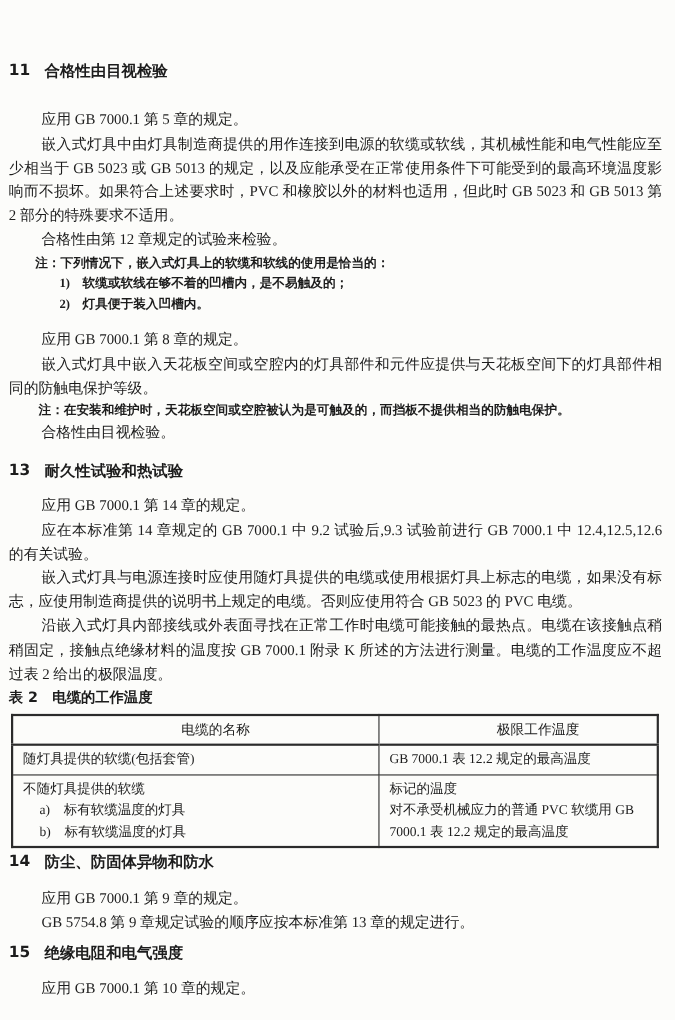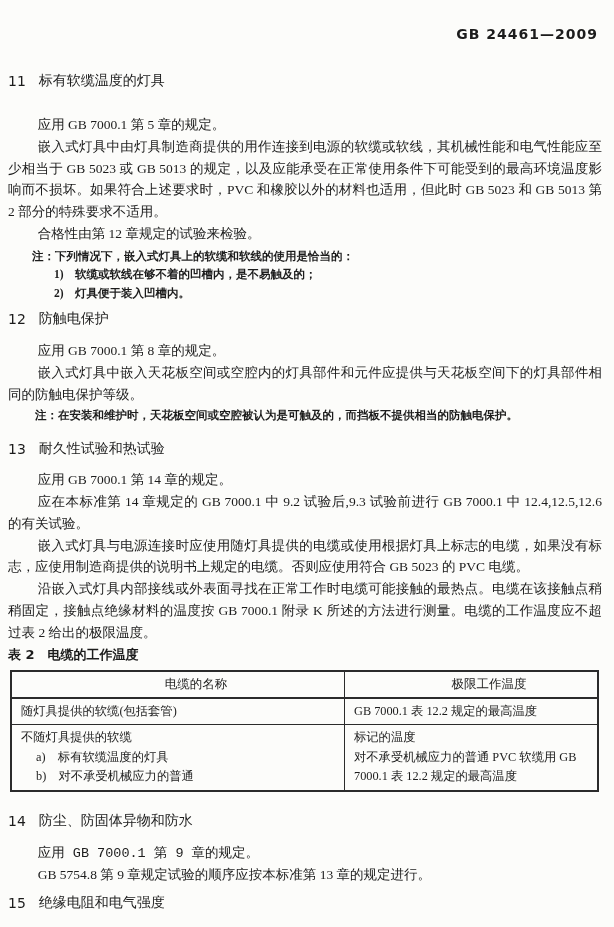--- a/index.html
+++ b/index.html
@@ -14,29 +14,29 @@
     position:relative;
   }
   .doc-header {
     text-align:right;
     font-family:"DejaVu Sans","Liberation Sans",sans-serif;
     font-weight:bold; font-size:14px; letter-spacing:1px;
     padding-right:4px;
   }
   .sec {
     font-family:"DejaVu Sans","Liberation Sans",sans-serif;
-    font-weight:normal; font-size:14px;
-    margin:0; display:flex; gap:13px; align-items:center;
+    font-weight:bold; font-size:14px;
+    margin:0; display:flex; gap:13px; align-items:flex-start;
   }
   .p { font-size:13.5px; line-height:21.8px; margin:0; text-align:justify; text-indent:2.2em; }
   .note { font-size:11.5px; line-height:18.5px; margin:0 0 0 27px; font-weight:bold; }
   .note-item { font-size:11.5px; line-height:18.5px; margin:0 0 0 46px; font-weight:bold; }
   .mt2{margin-top:2px;margin-left:24px;} .mt6{margin-top:16px;}
   .mt8{margin-top:8px;} .mt11{margin-top:11px;} .mt12{margin-top:12px;}
-  .mt13{margin-top:13px;font-family:Liberation Mono, monospace;} .mt14{margin-top:24px;} .mt20{margin-top:20px;} .mt30{margin-top:30px;}
+  .mt13{margin-top:13px;} .mt14{margin-top:24px;} .mt20{margin-top:4px;} .mt30{margin-top:30px;}
   .tbl-caption {
     text-align:left;
     font-family:"DejaVu Sans","Liberation Sans",sans-serif;
     font-weight:bold; font-size:13px; margin-top:2px;
   }
   table.cable {
     border-collapse:collapse; table-layout:fixed;
     width:589px; margin:6px 0 0 2px;
     font-size:12.3px;
     border:2px solid #2b2b2b;
@@ -52,42 +52,36 @@
   td.r1 { height:19px; }
   .cell-line {}
   .cell-sub { padding-left:15px; }
   .col1 { width:294px; }
 </style>
 </head>
 <body>
 
 <div class="page">
 
-  <div class="doc-header">
-    <span>GB 24461—2009</span>
-  </div>
 
   <h3 class="sec mt30">
     <span>11</span>
-    <span>标有软缆温度的灯具</span>
+    <span>合格性由目视检验</span>
   </h3>
   <p class="p mt14">应用 GB 7000.1 第 5 章的规定。</p>
   <p class="p">嵌入式灯具中由灯具制造商提供的用作连接到电源的软缆或软线，其机械性能和电气性能应至少相当于 GB 5023 或 GB 5013 的规定，以及应能承受在正常使用条件下可能受到的最高环境温度影响而不损坏。如果符合上述要求时，PVC 和橡胶以外的材料也适用，但此时 GB 5023 和 GB 5013 第 2 部分的特殊要求不适用。</p>
   <p class="p">合格性由第 12 章规定的试验来检验。</p>
   <p class="note mt2">注：下列情况下，嵌入式灯具上的软缆和软线的使用是恰当的：</p>
   <p class="note-item">1)　软缆或软线在够不着的凹槽内，是不易触及的；</p>
   <p class="note-item">2)　灯具便于装入凹槽内。</p>
 
-  <h3 class="sec mt8">
-    <span>12</span>
-    <span>防触电保护</span>
-  </h3>
   <p class="p mt12">应用 GB 7000.1 第 8 章的规定。</p>
   <p class="p">嵌入式灯具中嵌入天花板空间或空腔内的灯具部件和元件应提供与天花板空间下的灯具部件相同的防触电保护等级。</p>
   <p class="note">注：在安装和维护时，天花板空间或空腔被认为是可触及的，而挡板不提供相当的防触电保护。</p>
+  <p class="p">合格性由目视检验。</p>
 
   <h3 class="sec mt6">
     <span>13</span>
     <span>耐久性试验和热试验</span>
   </h3>
   <p class="p mt11">应用 GB 7000.1 第 14 章的规定。</p>
   <p class="p">应在本标准第 14 章规定的 GB 7000.1 中 9.2 试验后,9.3 试验前进行 GB 7000.1 中 12.4,12.5,12.6 的有关试验。</p>
   <p class="p">嵌入式灯具与电源连接时应使用随灯具提供的电缆或使用根据灯具上标志的电缆，如果没有标志，应使用制造商提供的说明书上规定的电缆。否则应使用符合 GB 5023 的 PVC 电缆。</p>
   <p class="p">沿嵌入式灯具内部接线或外表面寻找在正常工作时电缆可能接触的最热点。电缆在该接触点稍稍固定，接触点绝缘材料的温度按 GB 7000.1 附录 K 所述的方法进行测量。电缆的工作温度应不超过表 2 给出的极限温度。</p>
 
@@ -99,21 +93,21 @@
       <th>极限工作温度</th>
     </tr>
     <tr>
       <td class="r1">随灯具提供的软缆(包括套管)</td>
       <td class="r1">GB 7000.1 表 12.2 规定的最高温度</td>
     </tr>
     <tr>
       <td>
         <div class="cell-line">不随灯具提供的软缆</div>
         <div class="cell-line cell-sub">a)　标有软缆温度的灯具</div>
-        <div class="cell-line cell-sub">b)　对不承受机械应力的普通</div>
+        <div class="cell-line cell-sub">b)　标有软缆温度的灯具</div>
       </td>
       <td>
         <div class="cell-line">标记的温度</div>
         <div class="cell-line">对不承受机械应力的普通 PVC 软缆用 GB 7000.1 表 12.2 规定的最高温度</div>
       </td>
     </tr>
   </tbody>
     </table>
 
   <h3 class="sec mt20">

